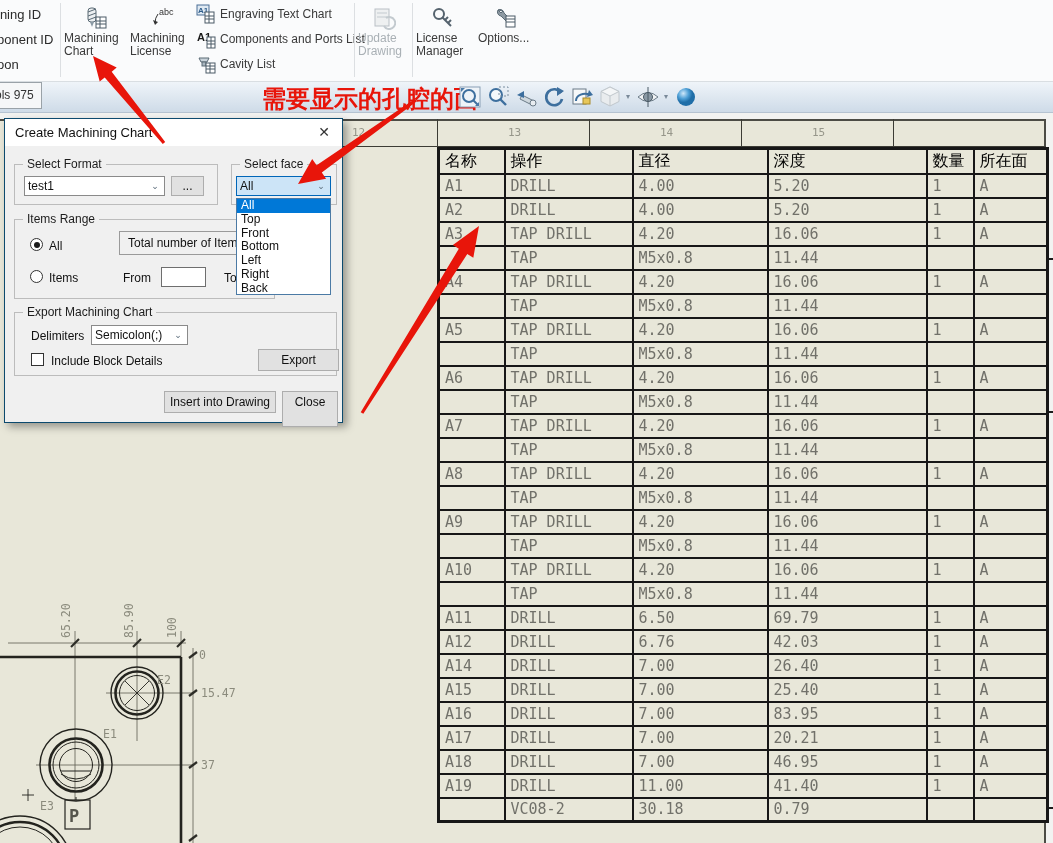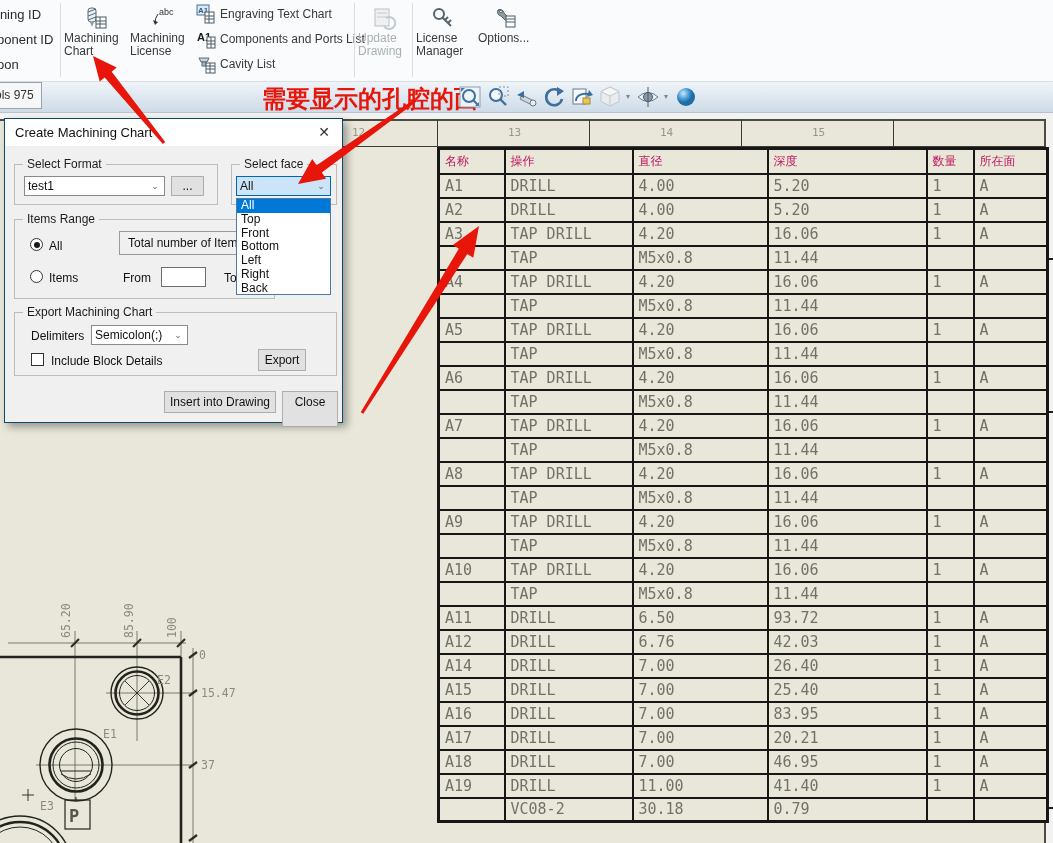--- a/index.html
+++ b/index.html
@@ -31,21 +31,21 @@
   .sheet { position:absolute; left:0; top:119px; width:1046px; height:724px; background:#e8e7d9; border-top:2px solid #4c4c45; border-right:2px solid #4c4c45; }
   .zone-band-bottom { position:absolute; left:343px; top:146px; width:703px; height:1px; background:#3c3c35; }
   .zone-sep { position:absolute; top:119px; width:1px; height:28px; background:#3c3c35; }
   .zone-lbl { position:absolute; top:126px; font-family:"DejaVu Sans Mono",monospace; font-size:11px; color:#96968a; }
   .edge-tick { position:absolute; left:1042px; width:11px; height:2px; background:#1c1c1c; }
 
   
   .mtable { position:absolute; left:437px; top:147px; border-collapse:collapse; table-layout:fixed; background:#e8e7d9; }
   .mtable td { border:2px solid #171717; height:24px; padding:0 0 0 5px; overflow:hidden; white-space:nowrap;
                font-family:"DejaVu Sans Mono",monospace; font-size:15px; color:#71716a; font-weight:400; }
-  .mtable tr.hdr td { height:25px; font-size:12px; color:#be185d; }
+  .mtable tr.hdr td { height:25px; font-size:16px; color:#000000; }
   .mtable { border:3px solid #171717; }
 
   
   .drawsvg { position:absolute; left:0; top:590px; }
 
   
   .dialog { position:absolute; left:4px; top:118px; width:339px; height:305px; background:#f0f0f0; border:1px solid #0c4a6e; box-shadow:4px 4px 8px rgba(0,0,0,.35); z-index:50; }
   .dlg-title { position:absolute; left:0; top:0; width:100%; height:27px; background:#ffffff; }
   .dlg-title .txt { position:absolute; left:10px; top:6px; font-size:13px; color:#111; }
   .dlg-close { position:absolute; right:8px; top:4px; width:20px; height:18px; font-size:14px; color:#333; text-align:center; line-height:18px; cursor:default; }
@@ -424,21 +424,21 @@
         <td>TAP</td>
         <td>M5x0.8</td>
         <td>11.44</td>
         <td></td>
         <td></td>
       </tr>
       <tr>
         <td>A11</td>
         <td>DRILL</td>
         <td>6.50</td>
-        <td>93.72</td>
+        <td>69.79</td>
         <td>1</td>
         <td>A</td>
       </tr>
       <tr>
         <td>A12</td>
         <td>DRILL</td>
         <td>6.76</td>
         <td>42.03</td>
         <td>1</td>
         <td>A</td>
@@ -592,21 +592,21 @@
 
   <div class="groupbox" style="left:9px;top:193px;width:323px;height:64px">
     <span class="gb-label">Export Machining Chart</span>
   </div>
   <span class="lbl12" style="left:26px;top:210px">Delimiters</span>
   <div class="combo" style="left:86px;top:206px;width:97px">
     <span>Semicolon(;)</span><span class="chev">⌄</span>
   </div>
   <span class="chk" style="left:26px;top:234px"></span>
   <span class="lbl12" style="left:46px;top:235px">Include Block Details</span>
-  <div class="btn" style="left:253px;top:230px;width:48px;height:22px;line-height:20px">Export</div>
+  <div class="btn" style="left:253px;top:230px;width:81px;height:22px;line-height:20px">Export</div>
 
   <div class="btn" style="left:159px;top:272px;width:112px;height:22px;line-height:20px">Insert into Drawing</div>
   <div class="btn" style="left:277px;top:272px;width:56px;height:36px;line-height:20px">Close</div>
 
   <div class="ddlist" id="ddlist">
       <div class="opt sel">All</div>
       <div class="opt">Top</div>
       <div class="opt">Front</div>
       <div class="opt">Bottom</div>
       <div class="opt">Left</div>

